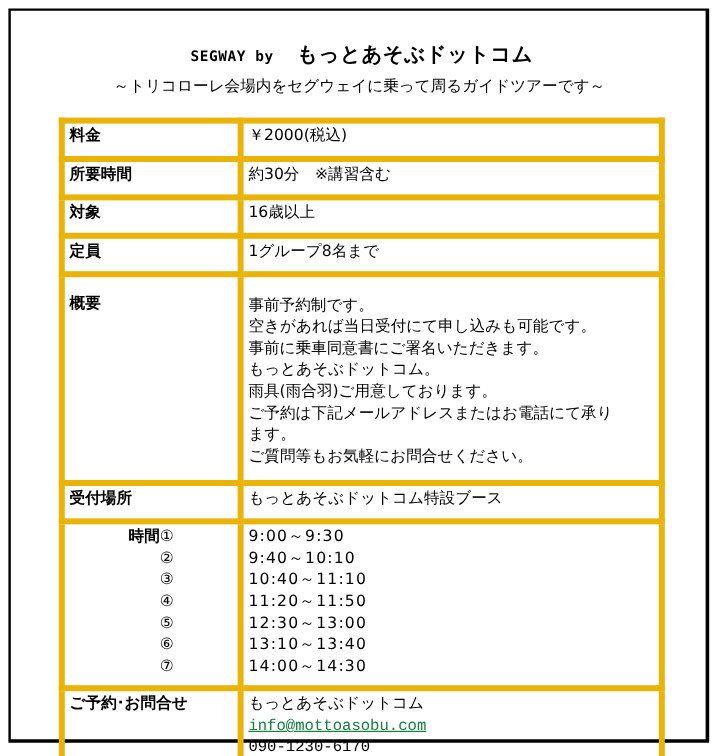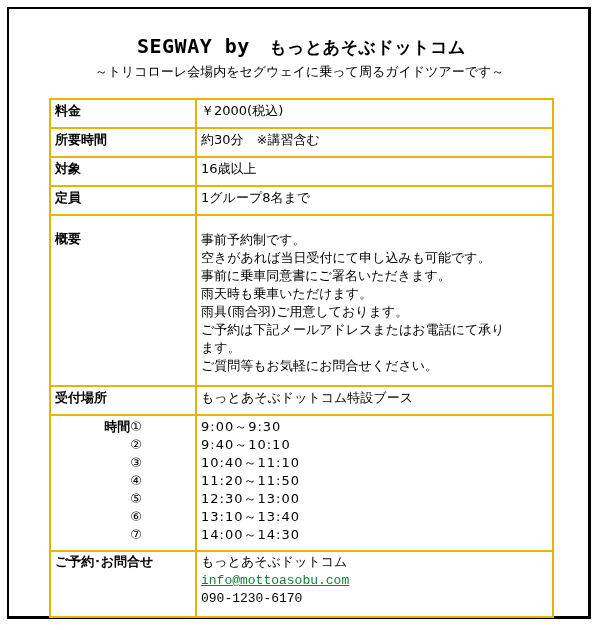--- a/index.html
+++ b/index.html
@@ -2,26 +2,26 @@
 <html><head>
 <meta charset="utf-8">
 <style>
   html, body { margin:0; padding:0; background:#ffffff; }
   body { width:603px; height:630px; position:relative; overflow:hidden;
          font-family:"DejaVu Sans", "Liberation Sans", sans-serif; color:#000; }
   .frame { position:absolute; left:7px; top:7px; width:584px; height:612px;
            border:2px solid #000; border-right-width:3px; border-bottom-width:3px; box-sizing:border-box; }
   .title { position:absolute; left:0; width:603px; top:34px; text-align:center;
            font-size:17px; font-weight:bold; letter-spacing:0.5px; }
-  .title .en { font-family:"DejaVu Sans Mono", "Liberation Mono", monospace; font-size:20px; }
+  .title .en { font-family:"DejaVu Sans Mono", "Liberation Mono", monospace; font-size:12px; }
   .subtitle { position:absolute; left:0; width:599px; top:63px; text-align:center;
               font-size:13px; }
   table.info { position:absolute; left:49px; top:98px; width:505px;
                border-collapse:collapse; table-layout:fixed; font-size:13px; }
-  table.info td { border:2px solid #eab308; vertical-align:top; padding:0 4px; line-height:18px; }
+  table.info td { border:5px solid #eab308; vertical-align:top; padding:0 4px; line-height:18px; }
   td.label { width:136px; font-weight:bold; font-size:13px; }
   td.value { }
   tr.r1 td { height:25px; padding-top:2px; }
   tr.r-sum td.value { padding-top:15px; height:154px; }
   tr.r-sum td.label { padding-top:14px; }
   tr.r-rec td { height:25px; padding-top:2px; }
   tr.r-time td { height:132px; padding-top:2px; }
   tr.r-contact td { height:62px; padding-top:2px;font-family:Liberation Mono, monospace; }
   .time-label { display:flex; justify-content:center; }
   .nums { text-align:right; font-weight:normal; }
@@ -57,21 +57,21 @@
   <tr class="r1">
     <td class="label">定員</td>
     <td class="value">1グループ8名まで</td>
   </tr>
   <tr class="r-sum">
     <td class="label">概要</td>
     <td class="value">
       <div>事前予約制です。</div>
       <div>空きがあれば当日受付にて申し込みも可能です。</div>
       <div>事前に乗車同意書にご署名いただきます。</div>
-      <div>雨天時も乗車いただけます。</div>
+      <div>もっとあそぶドットコム。</div>
       <div>雨具(雨合羽)ご用意しております。</div>
       <div>ご予約は下記メールアドレスまたはお電話にて承り</div>
       <div>ます。</div>
       <div>ご質問等もお気軽にお問合せください。</div>
     </td>
   </tr>
   <tr class="r-rec">
     <td class="label">受付場所</td>
     <td class="value">もっとあそぶドットコム特設ブース</td>
   </tr>

